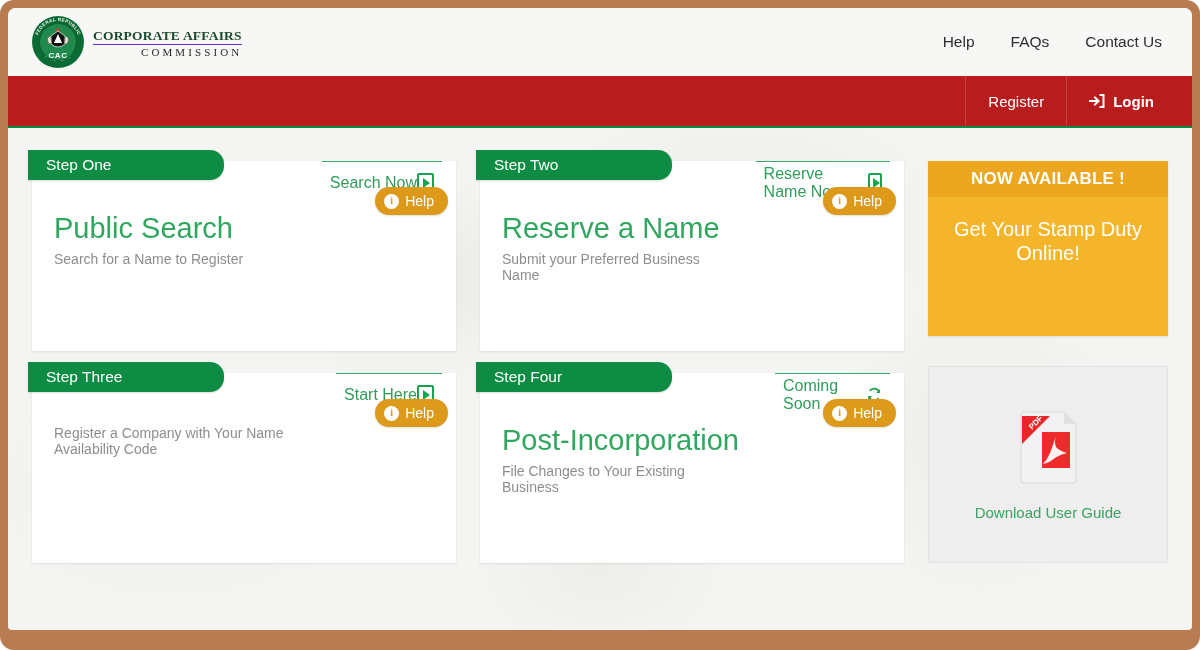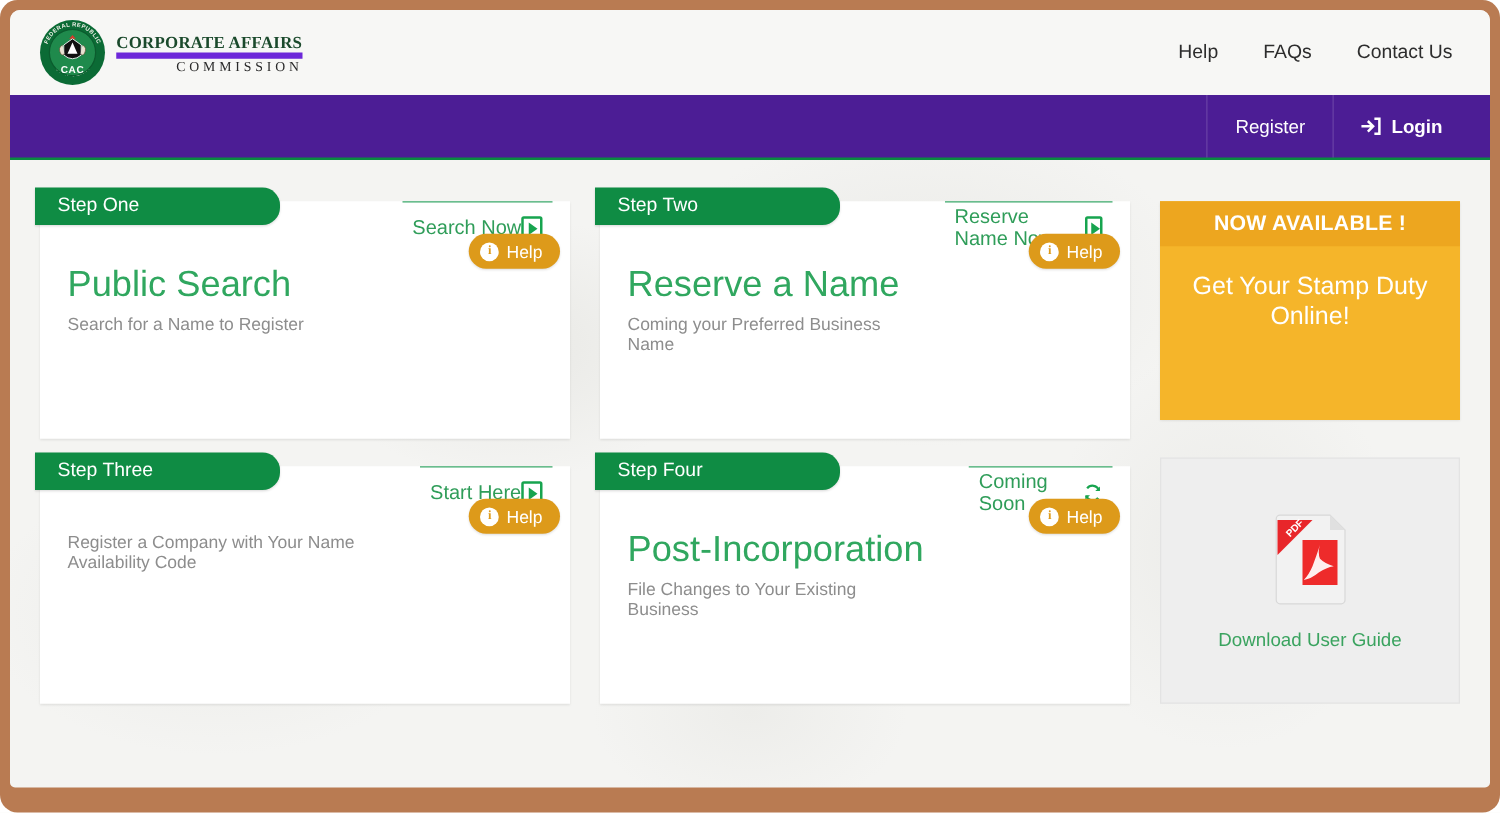--- a/index.html
+++ b/index.html
@@ -101,21 +101,21 @@
     letter-spacing: .35px;
   }
 
   #brandtext { line-height: 1.12; padding-top: 1px; }
   #brandtext .l1 {
     font-family: "Liberation Serif", serif;
     font-size: 13.5px;
     font-weight: bold;
     color: #1b4a2c;
     letter-spacing: .2px;
-    border-bottom: 5px solid #6d28d9;
+    border-bottom: 1px solid #6d28d9;
     padding-bottom: 1px;
     display: inline-block;
   }
   #brandtext .l2 {
     font-family: "Liberation Serif", serif;
     font-size: 11px;
     color: #2a2a2a;
     letter-spacing: 3.1px;
     display: block;
     margin-top: 1px;
@@ -134,21 +134,21 @@
     color: #2d2d2d;
     text-decoration: none;
     white-space: nowrap;
   }
 
   
   #navbar {
     position: relative;
     z-index: 3;
     height: 52px;
-    background: #4c1d95;
+    background: #b91c1c;
     border-bottom: 2px solid #0a8a42;
     display: flex;
     justify-content: flex-end;
     align-items: stretch;
   }
   .navitem {
     display: flex;
     align-items: center;
     gap: 8px;
     padding: 0 22px;
@@ -416,21 +416,21 @@
         <div class="card">
           <div class="ribbon">
             <span>Step Two</span>
           </div>
           <div class="help-pill">
             <span class="info-glyph">i</span>
             <span>Help</span>
           </div>
           <div class="card-body">
             <div class="card-title">Reserve a Name</div>
-            <div class="card-sub">Coming your Preferred Business Name</div>
+            <div class="card-sub">Submit your Preferred Business Name</div>
           </div>
           <div class="card-foot">
             <a href="#" class="act">Reserve Name Now</a>
             <span class="icon-playbox">
                 <i></i>
               </span>
           </div>
         </div>
 
         <div class="card">

